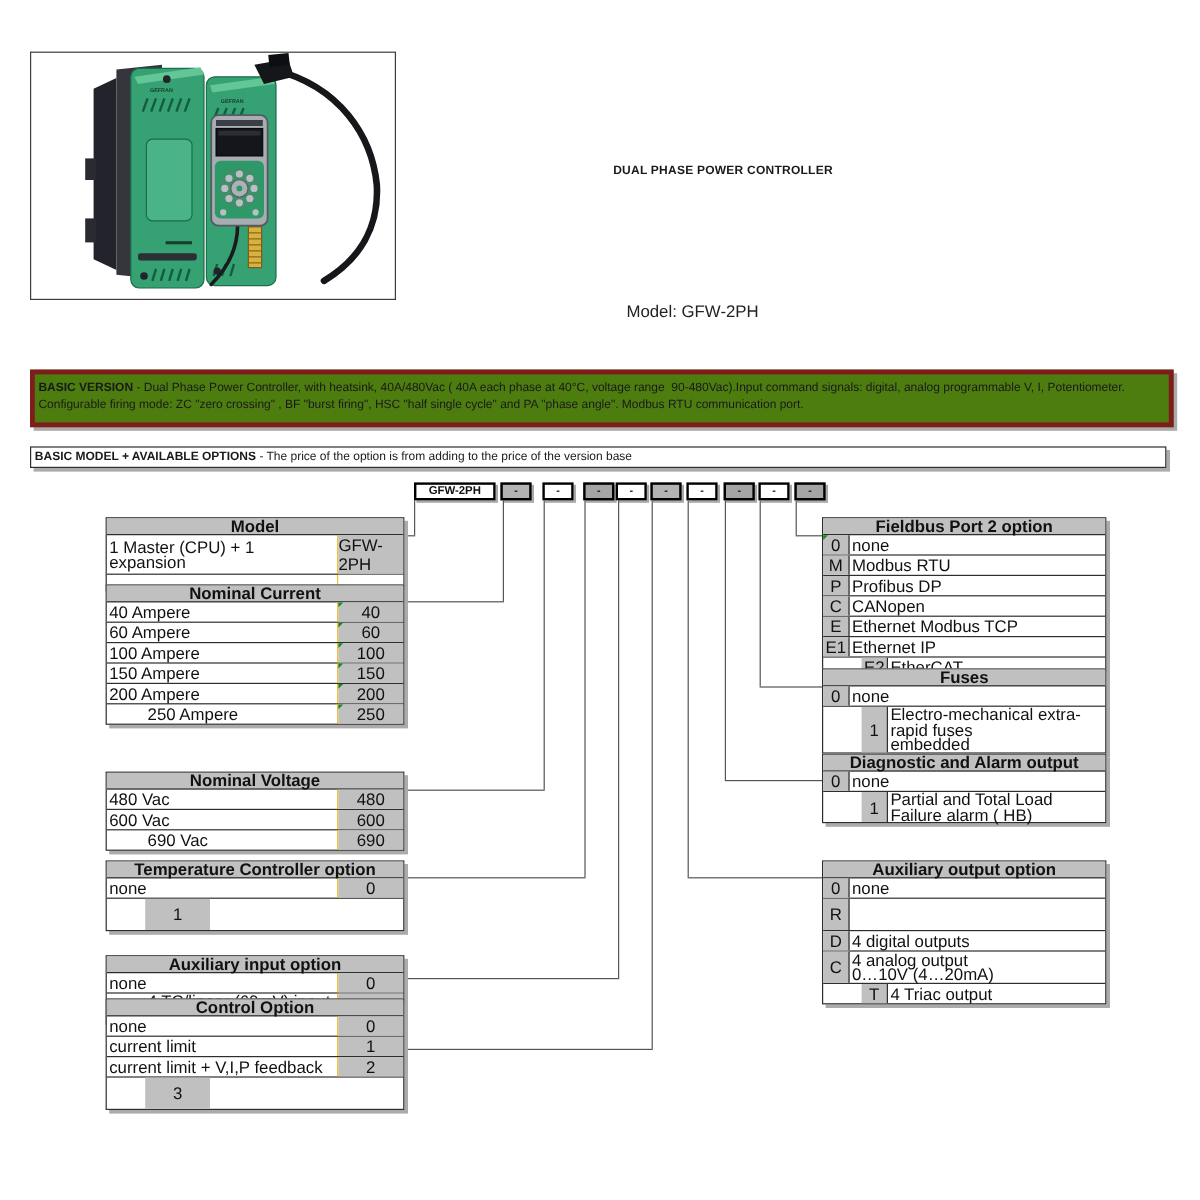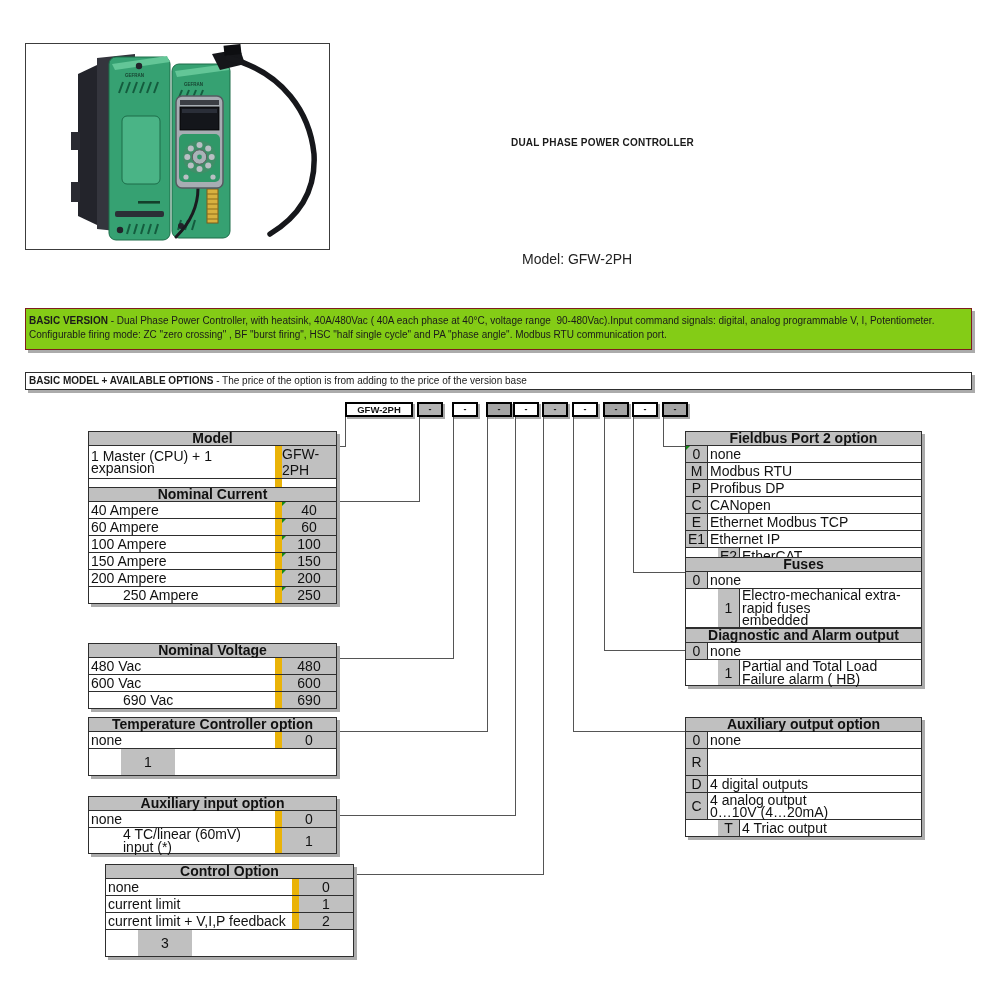--- a/index.html
+++ b/index.html
@@ -7,21 +7,21 @@
   .abs{position:absolute;}
 
   
   .photo-box{left:25px;top:43px;width:303px;height:205px;border:1px solid #3c3c3c;background:#fff;}
 
   
   .doc-title{left:511px;top:137px;font-size:10px;font-weight:bold;letter-spacing:.2px;color:#1a1a1a;white-space:nowrap;}
   .doc-model{left:511px;top:251px;font-size:14px;color:#222;white-space:nowrap;margin-left:11px;}
 
   
-  .desc-box{left:25px;top:308px;width:939px;border:1px solid #7f1d1d;background:#84cc16;
+  .desc-box{left:25px;top:308px;width:939px;border:4px solid #7f1d1d;background:#4d7c0f;
             box-shadow:3px 3px 0 #ababab;padding:5px 3px 7px 3px;font-size:10px;line-height:14px;
             white-space:pre-wrap;color:#1a1a1a;}
   .desc-box b{font-weight:bold;}
   .desc2-box{left:25px;top:372px;width:939px;border:1px solid #2e2e2e;background:#fff;
              box-shadow:3px 3px 0 #ababab;padding:2px 3px;font-size:10px;line-height:12px;
              white-space:pre-wrap;color:#1a1a1a;}
 
   
   .code-prefix{left:345px;top:402px;width:64px;height:11px;border:2px solid #000;background:#fff;
                font-size:9.5px;font-weight:bold;text-align:center;line-height:11px;box-shadow:2px 2px 0 #a9a9a9;}
@@ -36,21 +36,21 @@
   .hl{height:1px;background:#555;}
 
   
   .tbl{position:absolute;border:1px solid #2e2e2e;background:#fff;box-shadow:3px 3px 0 #ababab;font-size:14px;}
   .tbl-h{background:#c0c0c0;font-weight:bold;text-align:center;height:13px;line-height:13px;border-bottom:1px solid #2e2e2e;}
   .row{display:flex;align-items:stretch;border-bottom:1px solid #2e2e2e;min-height:13px;}
   .row:last-child{border-bottom:none;padding-left:32px;}
   .row.h2{min-height:26px;}
   .lab{display:flex;align-items:center;padding:0 2px;line-height:12.5px;white-space:pre-line;}
   .left-t{width:247px;}
-  .left-t .lab{flex:1;border-right:7px solid #eab308;}
+  .left-t .lab{flex:1;border-right:1px solid #eab308;}
   .left-t .val{width:54px;background:#c0c0c0;display:flex;align-items:center;justify-content:center;position:relative;}
   .left-t .val.white{background:#fff;}
   .right-t{width:235px;}
   .right-t .code{width:21px;background:#c0c0c0;border-right:1px solid #2e2e2e;display:flex;align-items:center;justify-content:center;position:relative;}
   .right-t .lab{flex:1;}
   
   .gm::before{content:"";position:absolute;left:0;top:0;width:0;height:0;
               border-top:4px solid #168a16;border-right:4px solid transparent;}
 </style>
 </head>
@@ -276,21 +276,21 @@
   <div class="row">
     <div class="lab">none</div>
     <div class="val">0</div>
   </div>
   <div class="row">
     <div class="lab">4 TC/linear (60mV) input (*)</div>
     <div class="val">1</div>
   </div>
 </div>
 
-<div class="tbl left-t" style="left:88px;top:864px;margin-left:17px;">
+<div class="tbl left-t" style="left:88px;top:832px;">
   <div class="tbl-h">Control Option</div>
   <div class="row">
     <div class="lab">none</div>
     <div class="val">0</div>
   </div>
   <div class="row">
     <div class="lab">current limit</div>
     <div class="val">1</div>
   </div>
   <div class="row">

